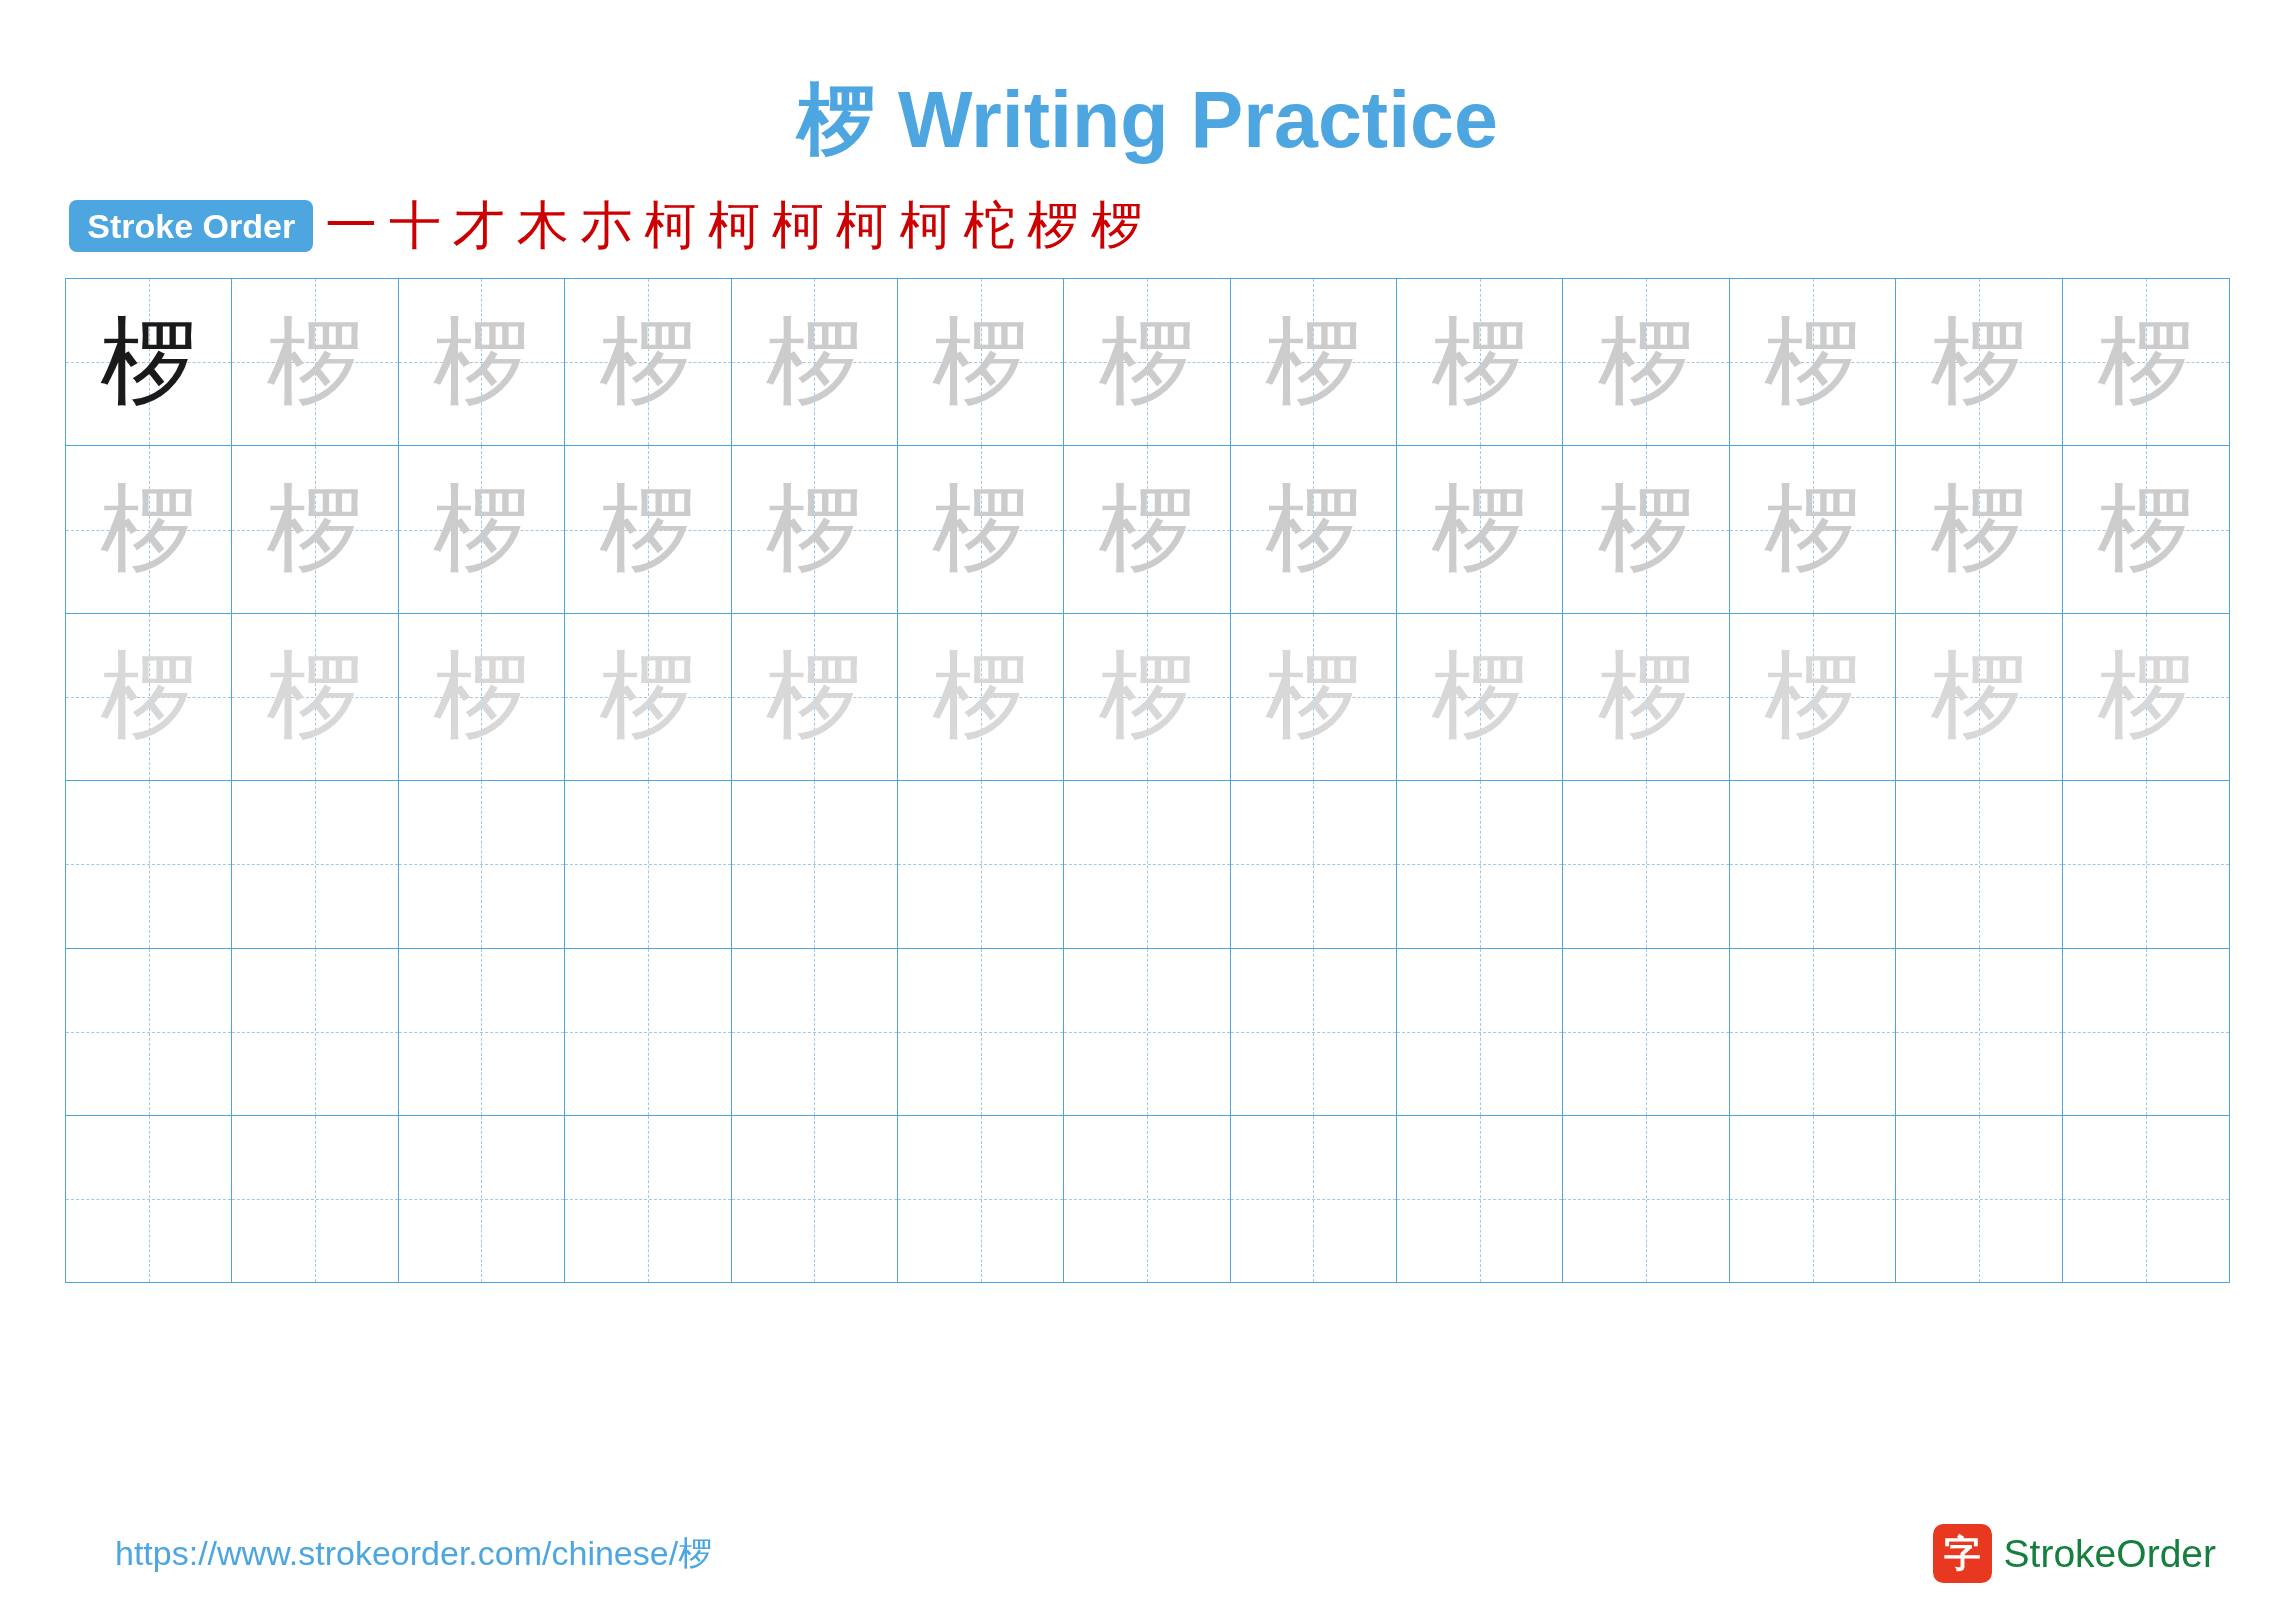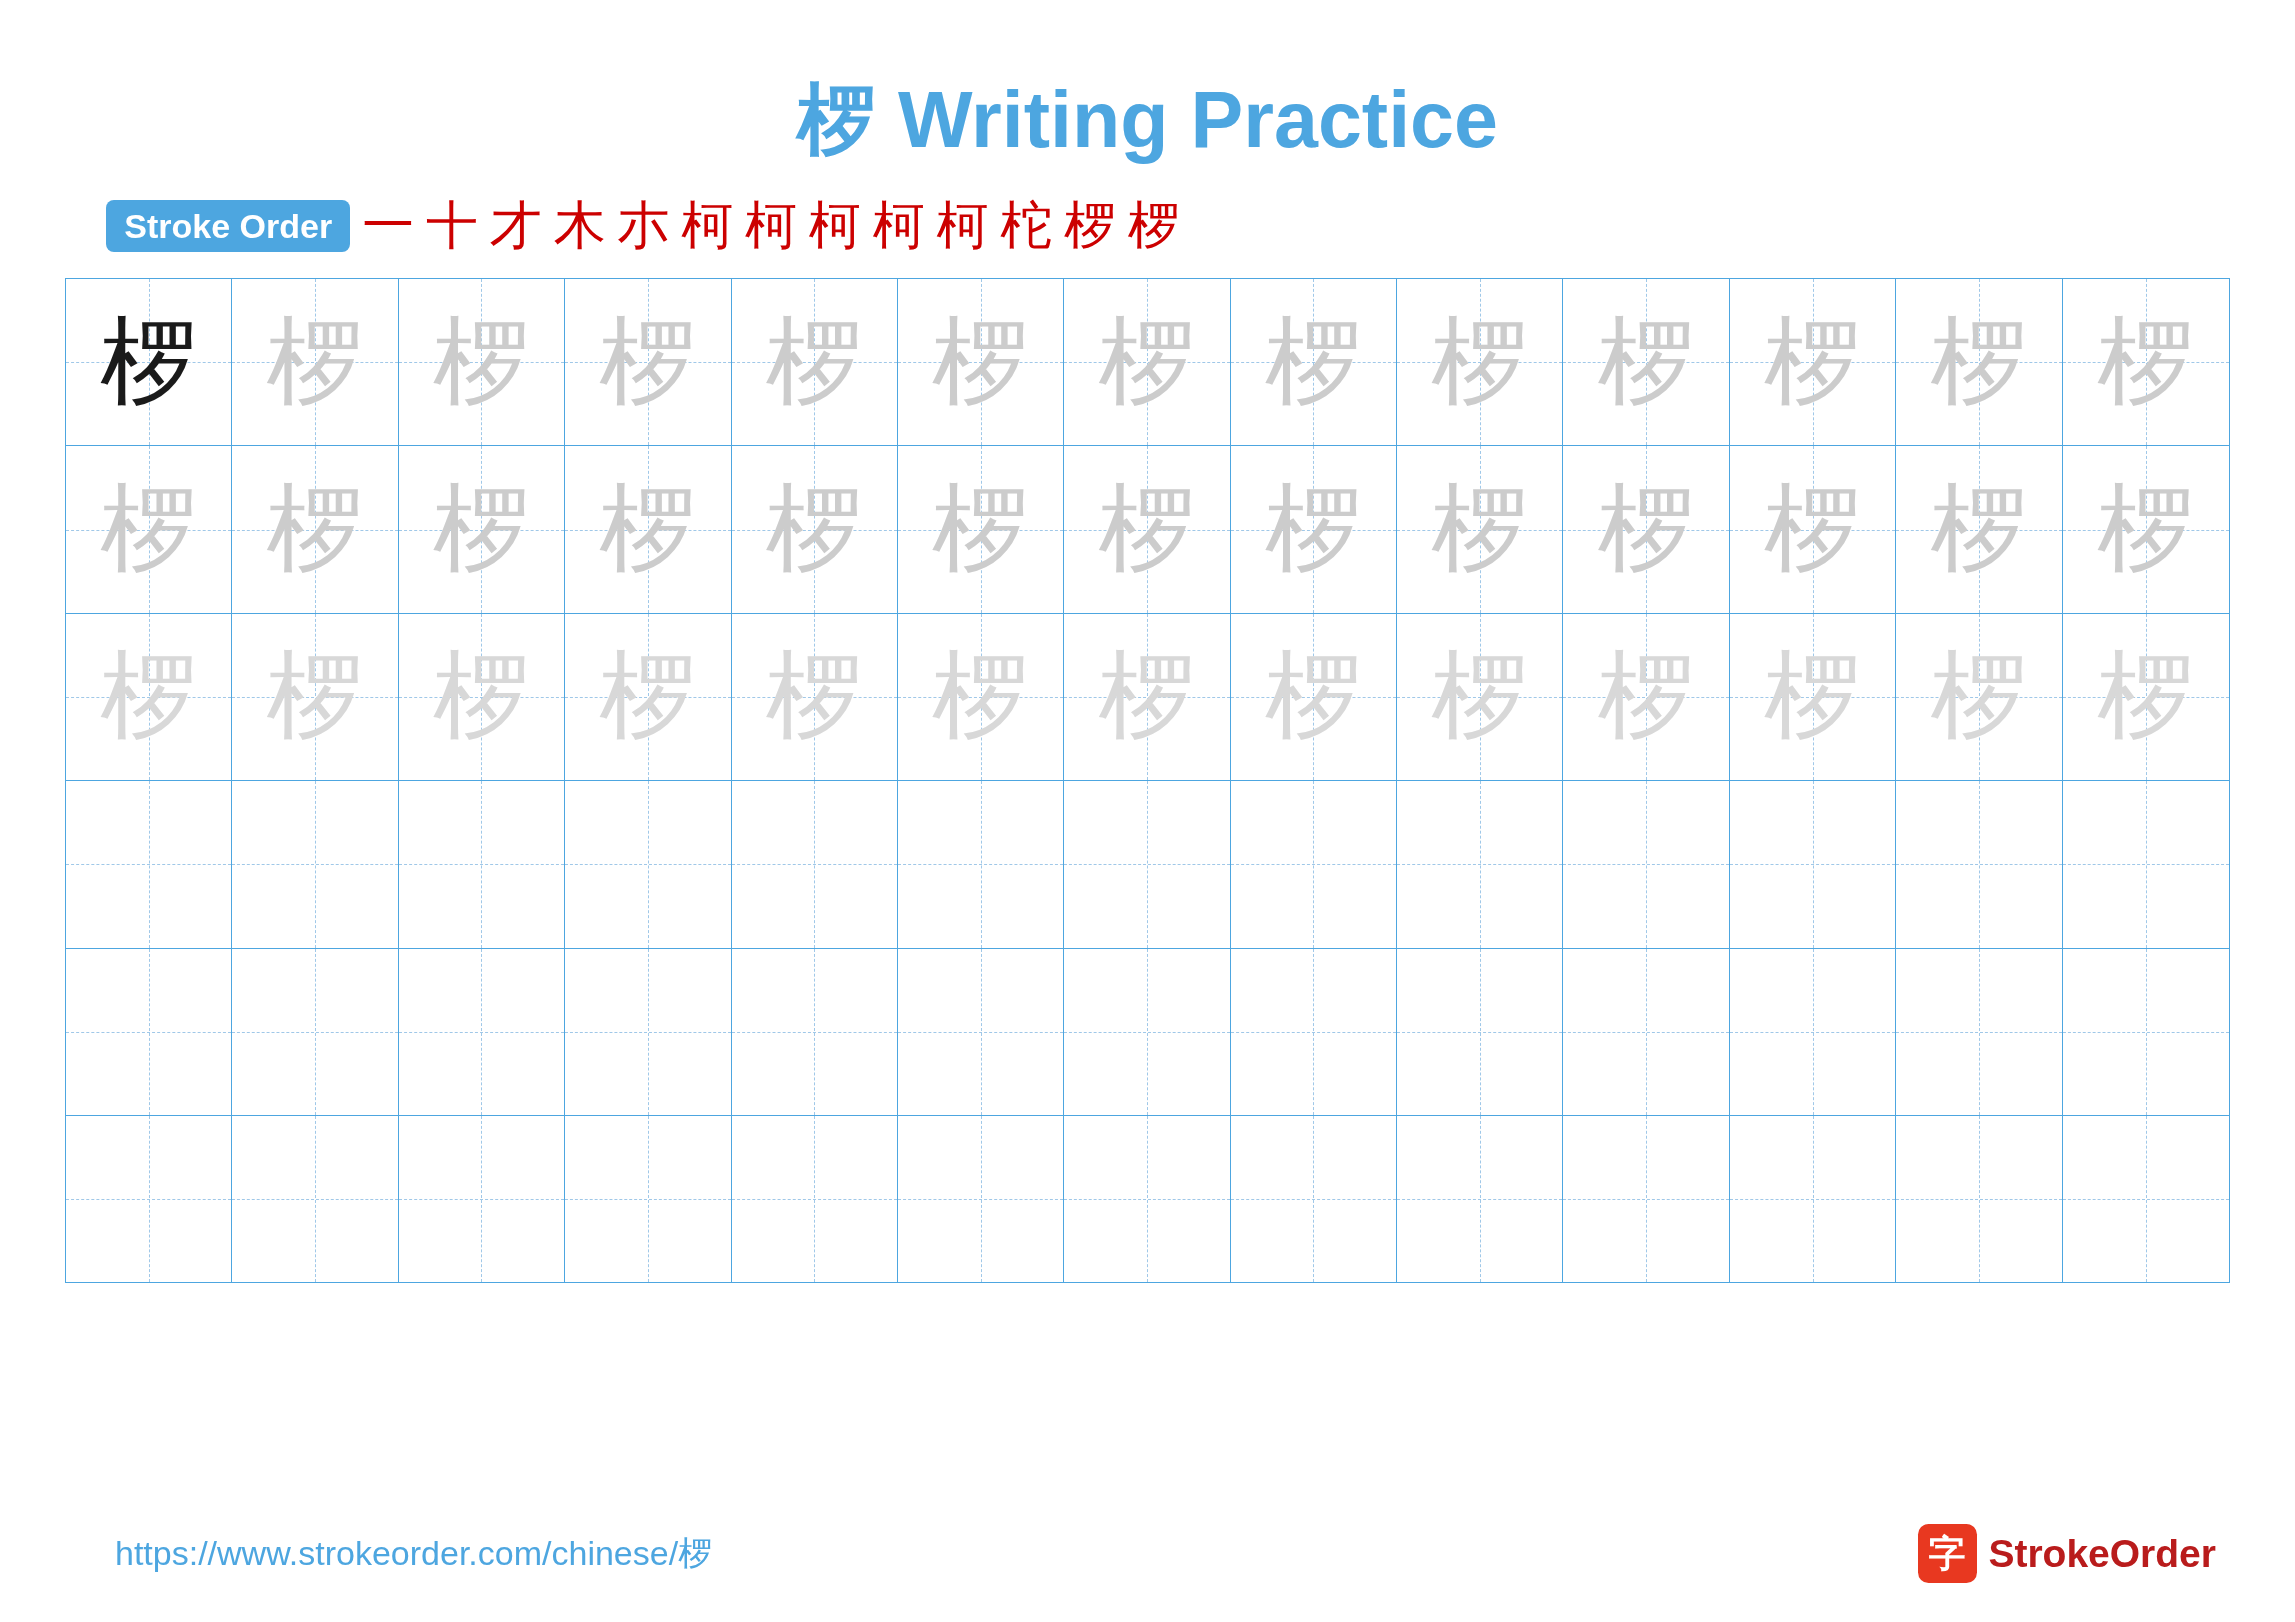--- a/index.html
+++ b/index.html
@@ -21,21 +21,21 @@
       font-size: 79px;
       font-weight: bold;
       color: #4da6e0;
       margin-top: 16px;
     }
 
     
     .stroke-order-row {
       display: flex;
       align-items: center;
-      padding-left: 106px;
+      padding-left: 69px;
       padding-bottom: 26px;
       gap: 11.8px;
     }
 
     .stroke-order-badge {
       background: #4da6e0;
       color: white;
       font-size: 34px;
       font-weight: bold;
       padding: 6.5px 18.3px;
@@ -164,22 +164,22 @@
       align-items: center;
       justify-content: center;
       font-size: 37px;
       color: white;
       font-family: serif;
       font-weight: bold;
     }
 
     .footer-logo-text {
       font-size: 39px;
-      font-weight: bold;
-      color: #b91c1c;
+      font-weight: normal;
+      color: #15803d;
     }
   </style>
 </head>
 <body>
 
 <div class="title">椤 Writing Practice</div>
 
 <div class="stroke-order-row">
   <div class="stroke-order-badge">Stroke Order</div>
   <span class="stroke-char">一</span>

